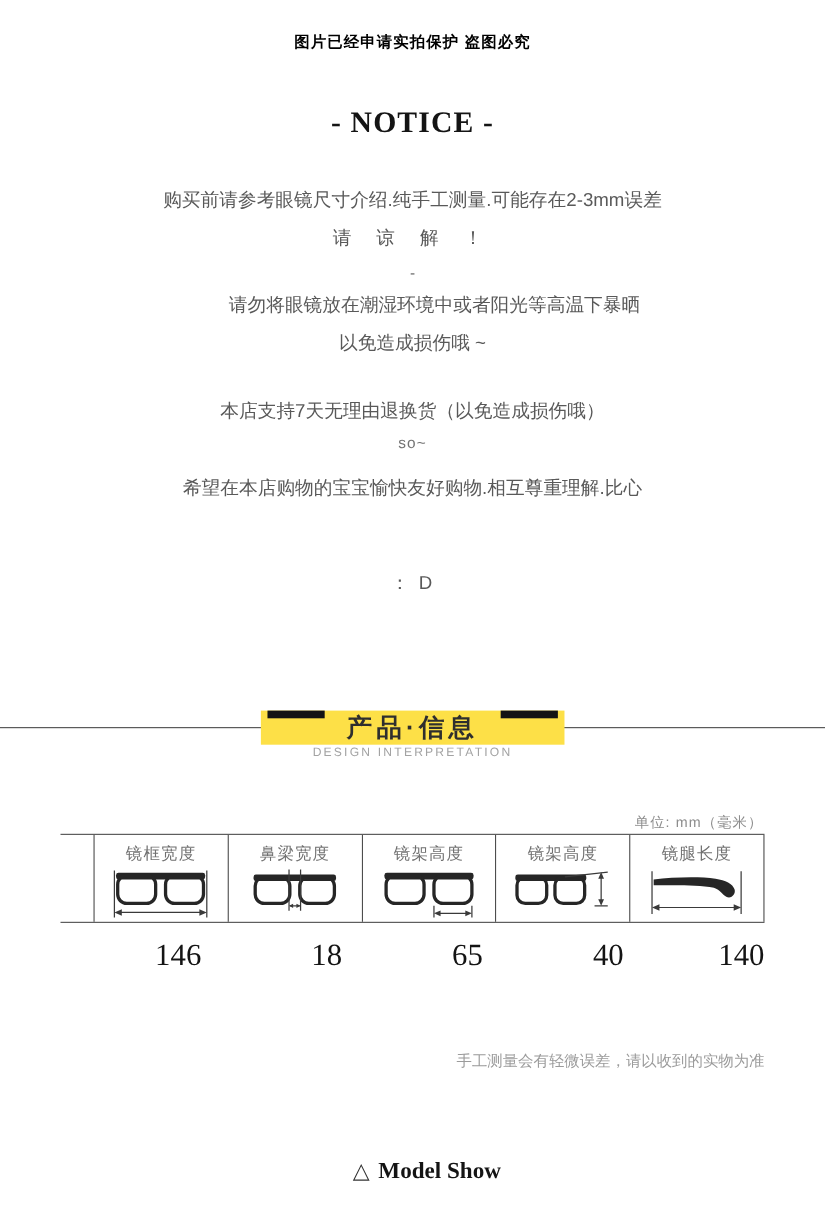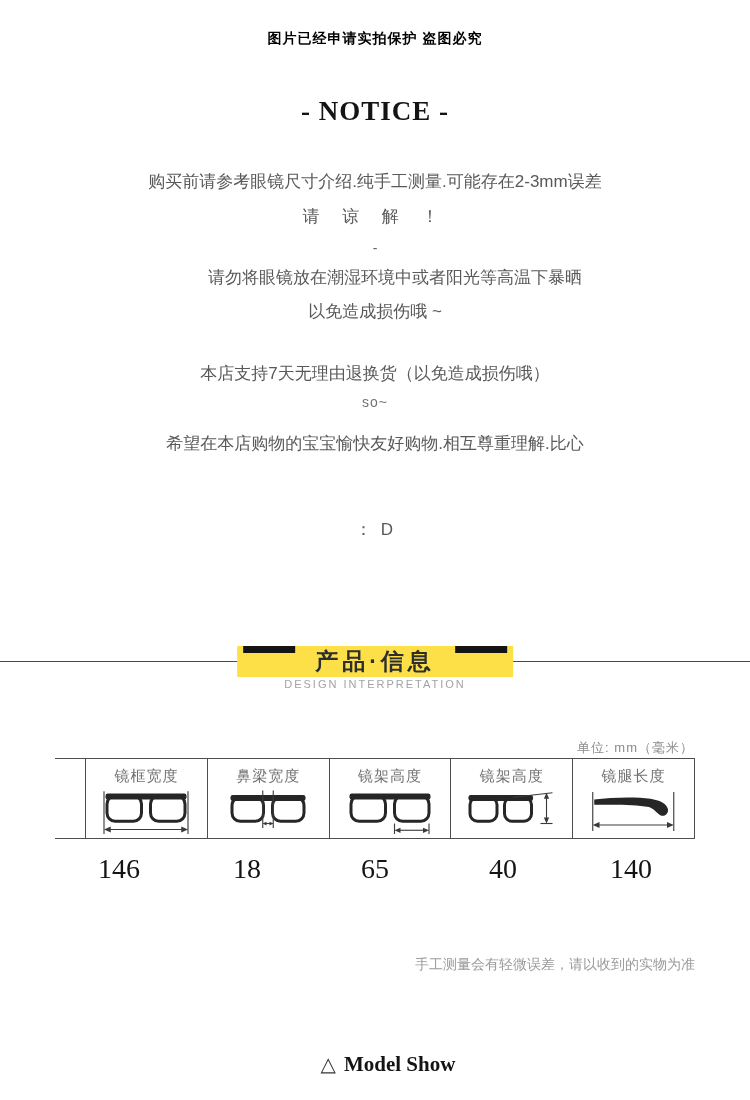--- a/index.html
+++ b/index.html
@@ -36,21 +36,21 @@
 
   .unit-label{position:absolute;top:739px;right:56px;font-size:13px;color:#8c8c8c;letter-spacing:1px;}
 
   .size-table{position:absolute;top:758px;left:55px;width:640px;}
   .tbl-box{display:flex;border-top:1px solid #4d4d4d;border-bottom:1px solid #4d4d4d;padding-left:30px;}
   .tbl-cell{flex:1;border-left:1px solid #4d4d4d;min-width:0;}
   .tbl-cell:last-child{border-right:1px solid #4d4d4d;}
   .cell-label{text-align:center;font-size:15px;color:#707070;padding:8px 0 2px;letter-spacing:1px;}
   .cell-icon{height:50px;display:flex;align-items:center;justify-content:center;}
   .tbl-values{display:flex;}
-  .val-cell{flex:1;text-align:center;font-family:"Liberation Serif",serif;font-size:28px;color:#141414;padding-top:14px;}
+  .val-cell{flex:1;text-align:right;font-family:"Liberation Serif",serif;font-size:28px;color:#141414;padding-top:14px;}
 
   .note{position:absolute;top:956px;right:55px;font-size:14px;color:#9b9b9b;}
   .model-show{top:1052px;font-family:"Liberation Serif",serif;font-size:21px;font-weight:bold;color:#141414;padding-left:26px;}
   .model-show .tri{font-weight:normal;font-family:"Liberation Sans",sans-serif;font-size:20px;color:#333;margin-right:8px;}
   svg{display:block;}
 </style>
 </head>
 <body>
 
 <div class="page">

